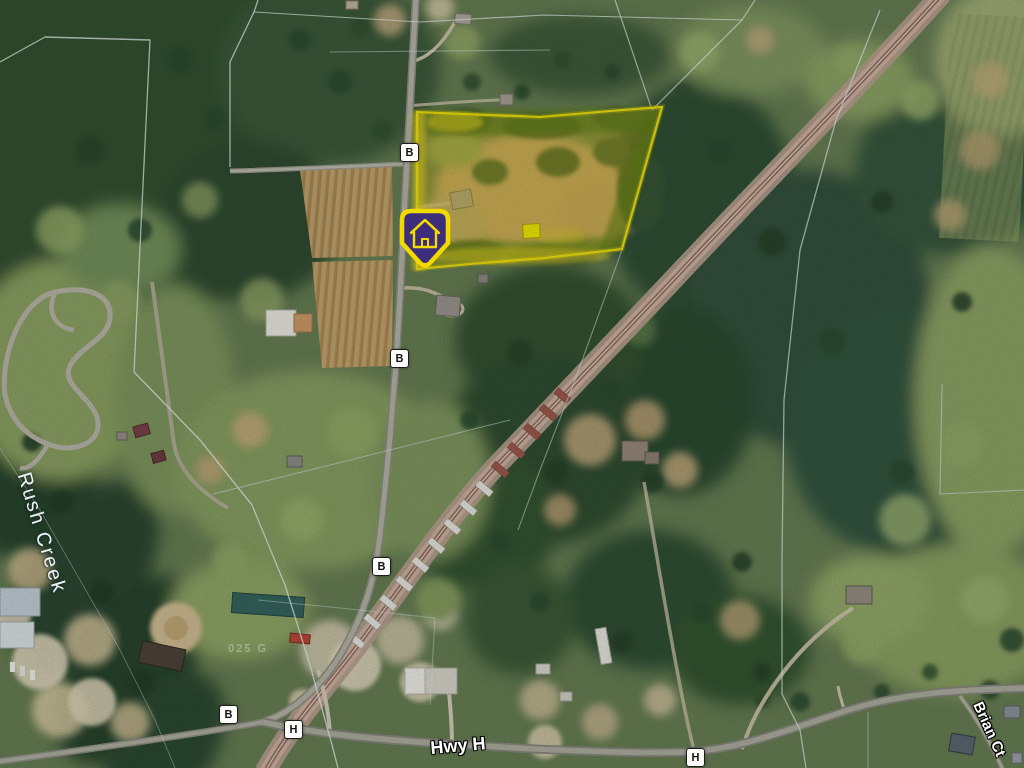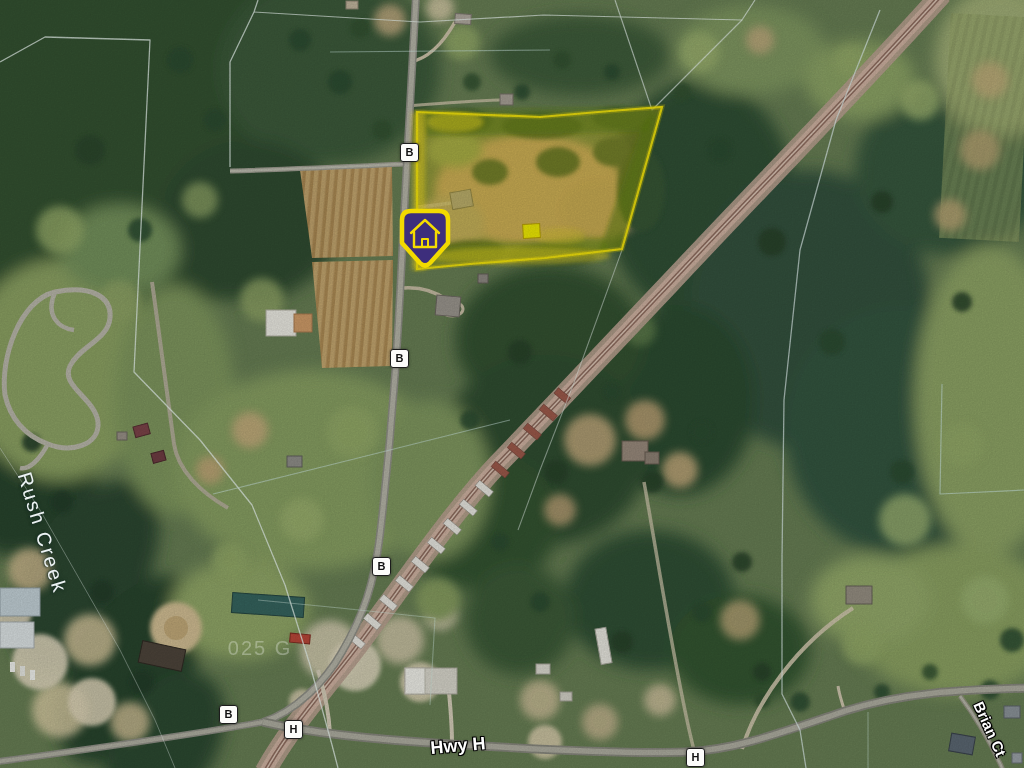--- a/index.html
+++ b/index.html
@@ -21,21 +21,21 @@
     text-shadow:-1px -1px 0 #000,1px -1px 0 #000,-1px 1px 0 #000,1px 1px 0 #000,0 0 3px #000;
   }
   .lbl-hwy{left:458px;top:746px;font-size:18px;transform:translate(-50%,-50%) rotate(-5deg);}
   .lbl-brian{left:990px;top:729px;font-size:15px;transform:translate(-50%,-50%) rotate(66deg);}
   .lbl-rush{
     left:42px;top:533px;font-size:20px;font-weight:normal;letter-spacing:2px;
     color:#edf3f4;transform:translate(-50%,-50%) rotate(73deg);
     text-shadow:0 1px 2px rgba(20,40,35,.8),0 0 4px rgba(20,40,35,.6);
   }
   .lbl-wm{
-    left:260px;top:648px;font-size:20px;font-weight:normal;letter-spacing:2px;
+    left:248px;top:648px;font-size:11px;font-weight:bold;letter-spacing:2px;
     color:rgba(255,255,255,.30);text-shadow:none;transform:translate(-50%,-50%);
   }
 </style>
 </head>
 <body>
 
 <div class="map">
 
 <svg width="1024" height="768" viewBox="0 0 1024 768">
   <defs>

